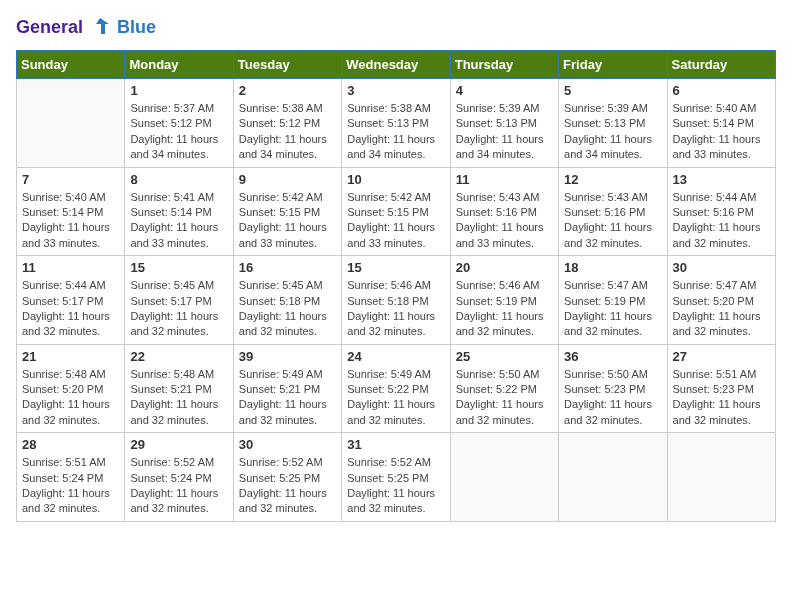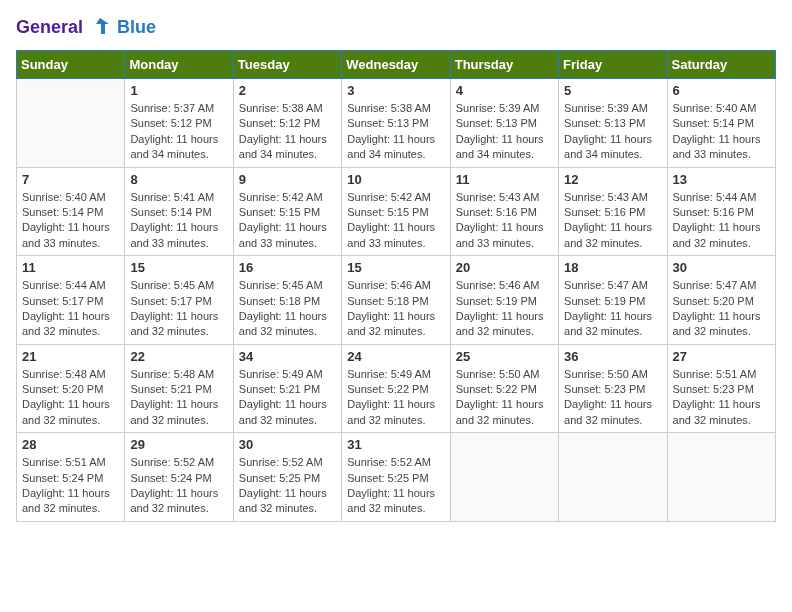--- a/index.html
+++ b/index.html
@@ -191,21 +191,21 @@
       <tr>
         <td>
           <span class="day-number">21</span>
           <div class="day-detail">Sunrise: 5:48 AM<br>Sunset: 5:20 PM<br>Daylight: 11 hours and 32 minutes.</div>
         </td>
         <td>
           <span class="day-number">22</span>
           <div class="day-detail">Sunrise: 5:48 AM<br>Sunset: 5:21 PM<br>Daylight: 11 hours and 32 minutes.</div>
         </td>
         <td>
-          <span class="day-number">34</span>
+          <span class="day-number">39</span>
           <div class="day-detail">Sunrise: 5:49 AM<br>Sunset: 5:21 PM<br>Daylight: 11 hours and 32 minutes.</div>
         </td>
         <td>
           <span class="day-number">24</span>
           <div class="day-detail">Sunrise: 5:49 AM<br>Sunset: 5:22 PM<br>Daylight: 11 hours and 32 minutes.</div>
         </td>
         <td>
           <span class="day-number">25</span>
           <div class="day-detail">Sunrise: 5:50 AM<br>Sunset: 5:22 PM<br>Daylight: 11 hours and 32 minutes.</div>
         </td>

